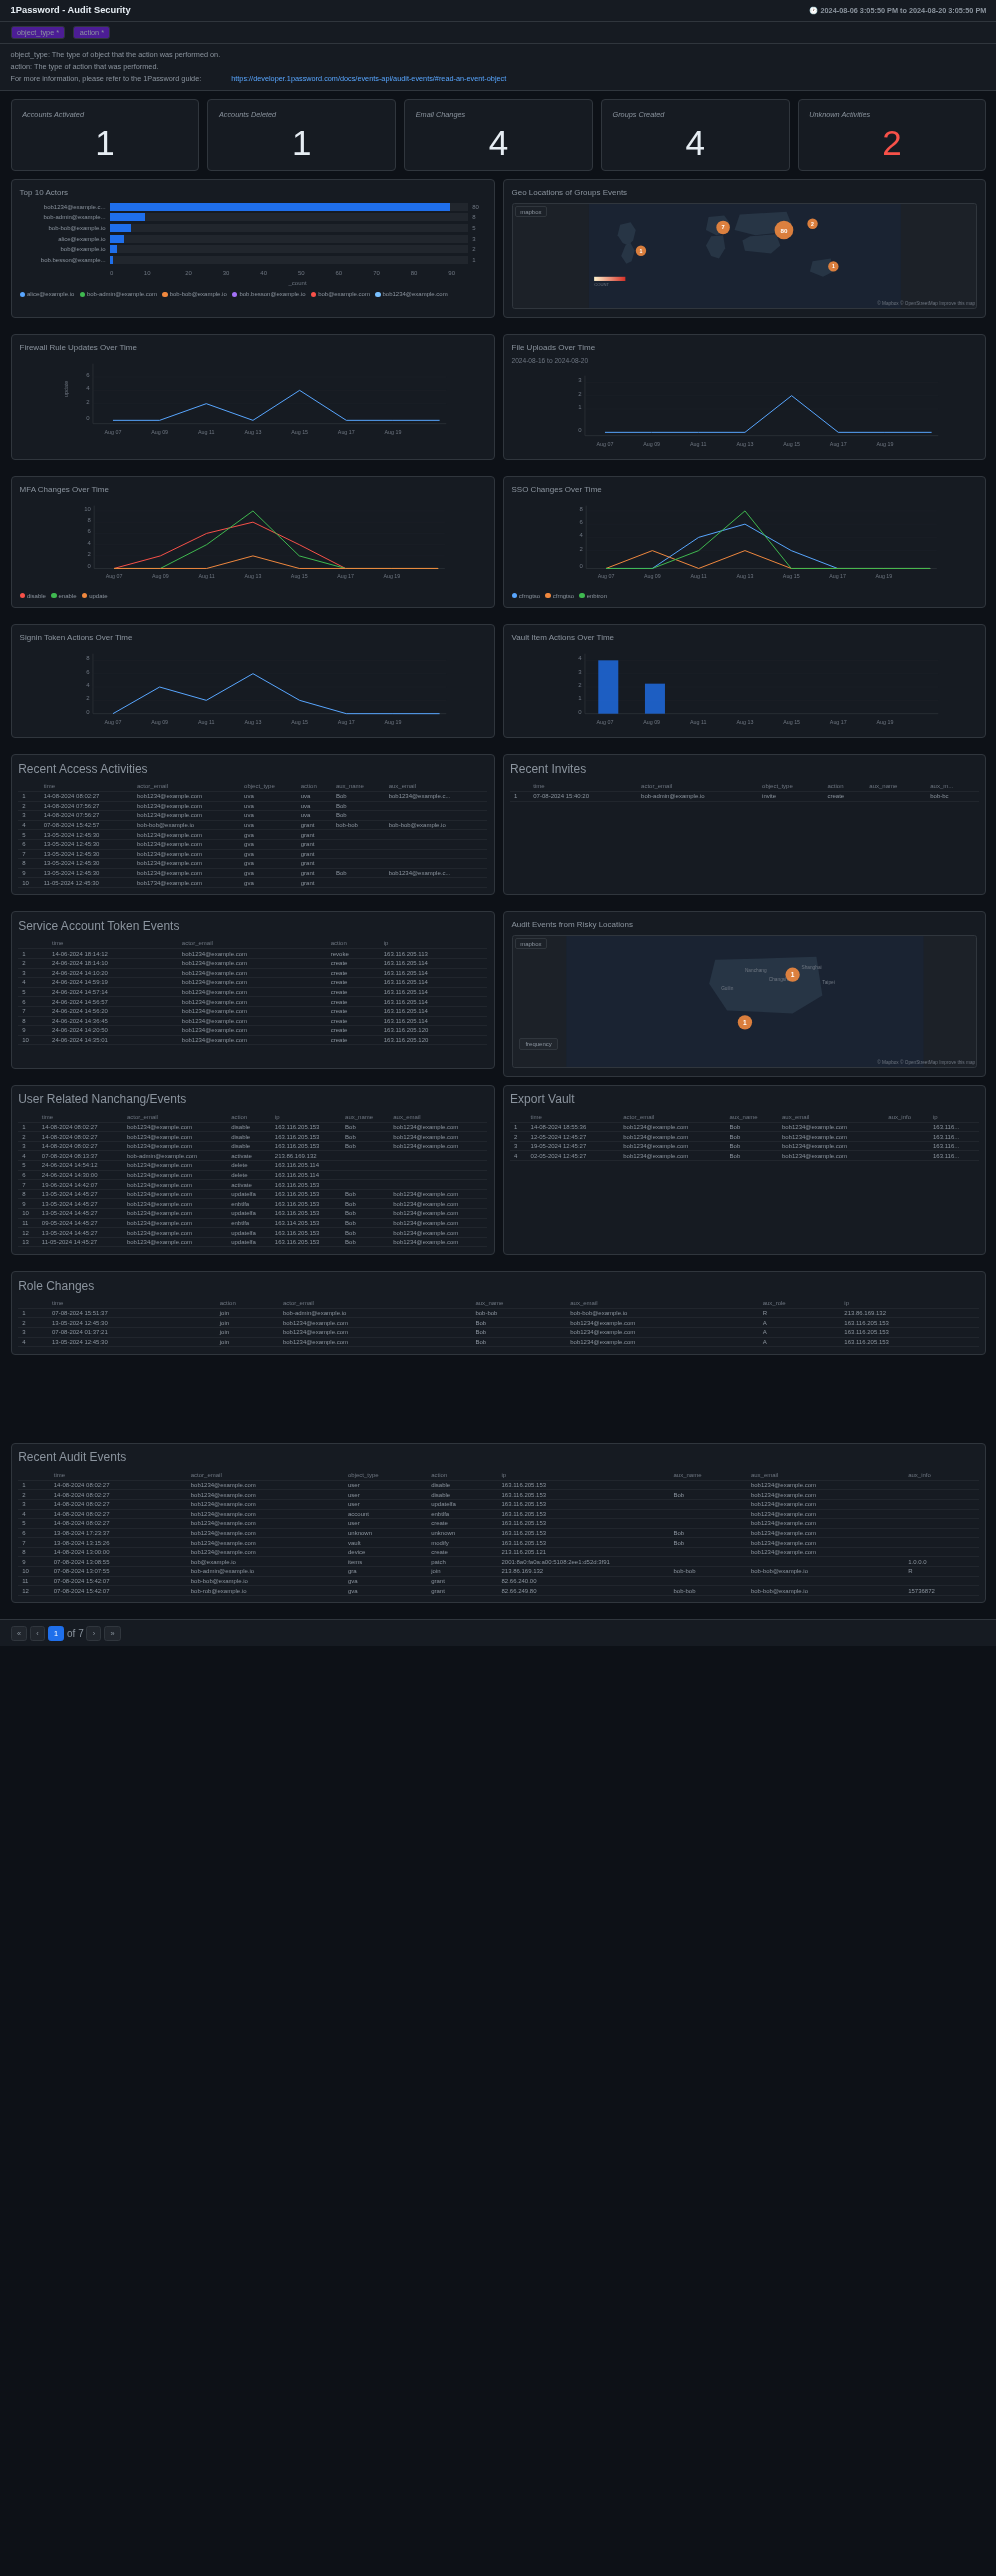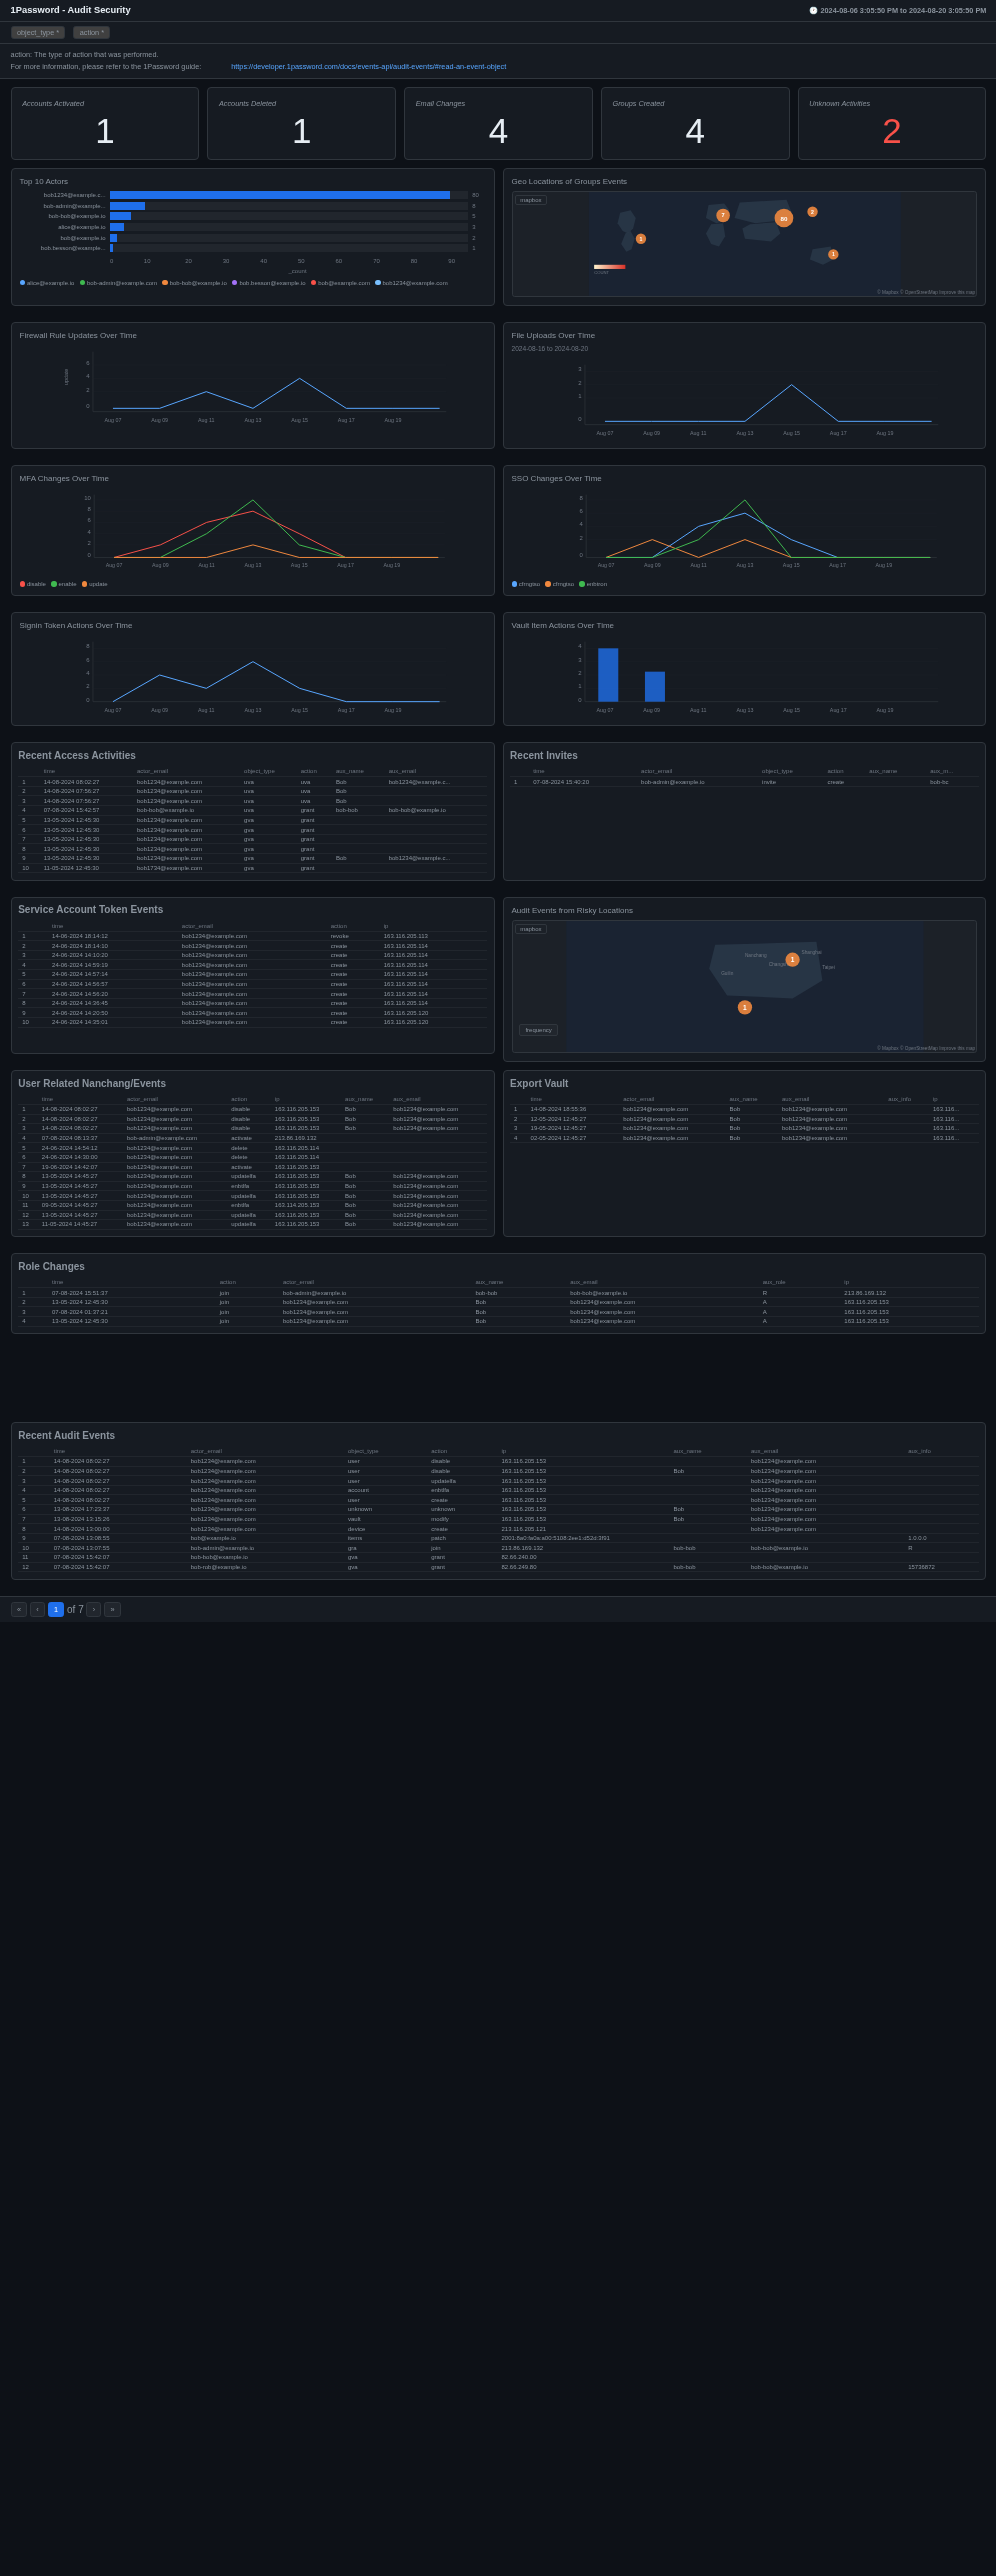--- a/index.html
+++ b/index.html
@@ -30,21 +30,21 @@
     }
     .filter-bar {
       background: #161b22;
       border-bottom: 0.7px solid #30363d;
       padding: 4px 10.6px;
       display: flex;
       align-items: center;
       gap: 8px;
     }
     .filter-tag {
-      background: #404040;
+      background: #4c1d95;
       border: 0.7px solid #30363d;
       border-radius: 2.7px;
       padding: 1.3px 5.3px;
       font-size: 7.3px;
       color: #8b949e;
     }
     .filter-info {
       background: #161b22;
       border-bottom: 0.7px solid #30363d;
       padding: 5.3px 10.6px;
@@ -176,24 +176,24 @@
     }
     
     .table-container {
       background: #161b22;
       border: 0.7px solid #30363d;
       border-radius: 4px;
       padding: 6.6px;
       margin-bottom: 8px;
     }
     .table-title {
-      font-size: 10px;
+      font-size: 12px;
       color: #8b949e;
       margin-bottom: 5.3px;
-      font-weight: 700;
+      font-weight: 400;
     }
     table {
       width: 100%;
       border-collapse: collapse;
       font-size: 6px;
     }
     th {
       color: #6e7681;
       text-align: left;
       padding: 2px 4px;
@@ -252,20 +252,21 @@
     🕐 <span>2024-08-06 3:05:50 PM to 2024-08-20 3:05:50 PM</span>
   </span>
 </div>
 
 <div class="filter-bar">
   <span class="filter-tag">object_type *</span>
   <span class="filter-tag">action *</span>
 </div>
 
 <div class="filter-info">
+  <div>object_type: The type of object that the action was performed on.</div>
   <div>action: The type of action that was performed.</div>
   <div>
     <span>For more information, please refer to the 1Password guide:</span>
     <a href="#">https://developer.1password.com/docs/events-api/audit-events/#read-an-event-object</a>
   </div>
 </div>
 
 <div class="main-content">
 
   <div class="stats-row">

